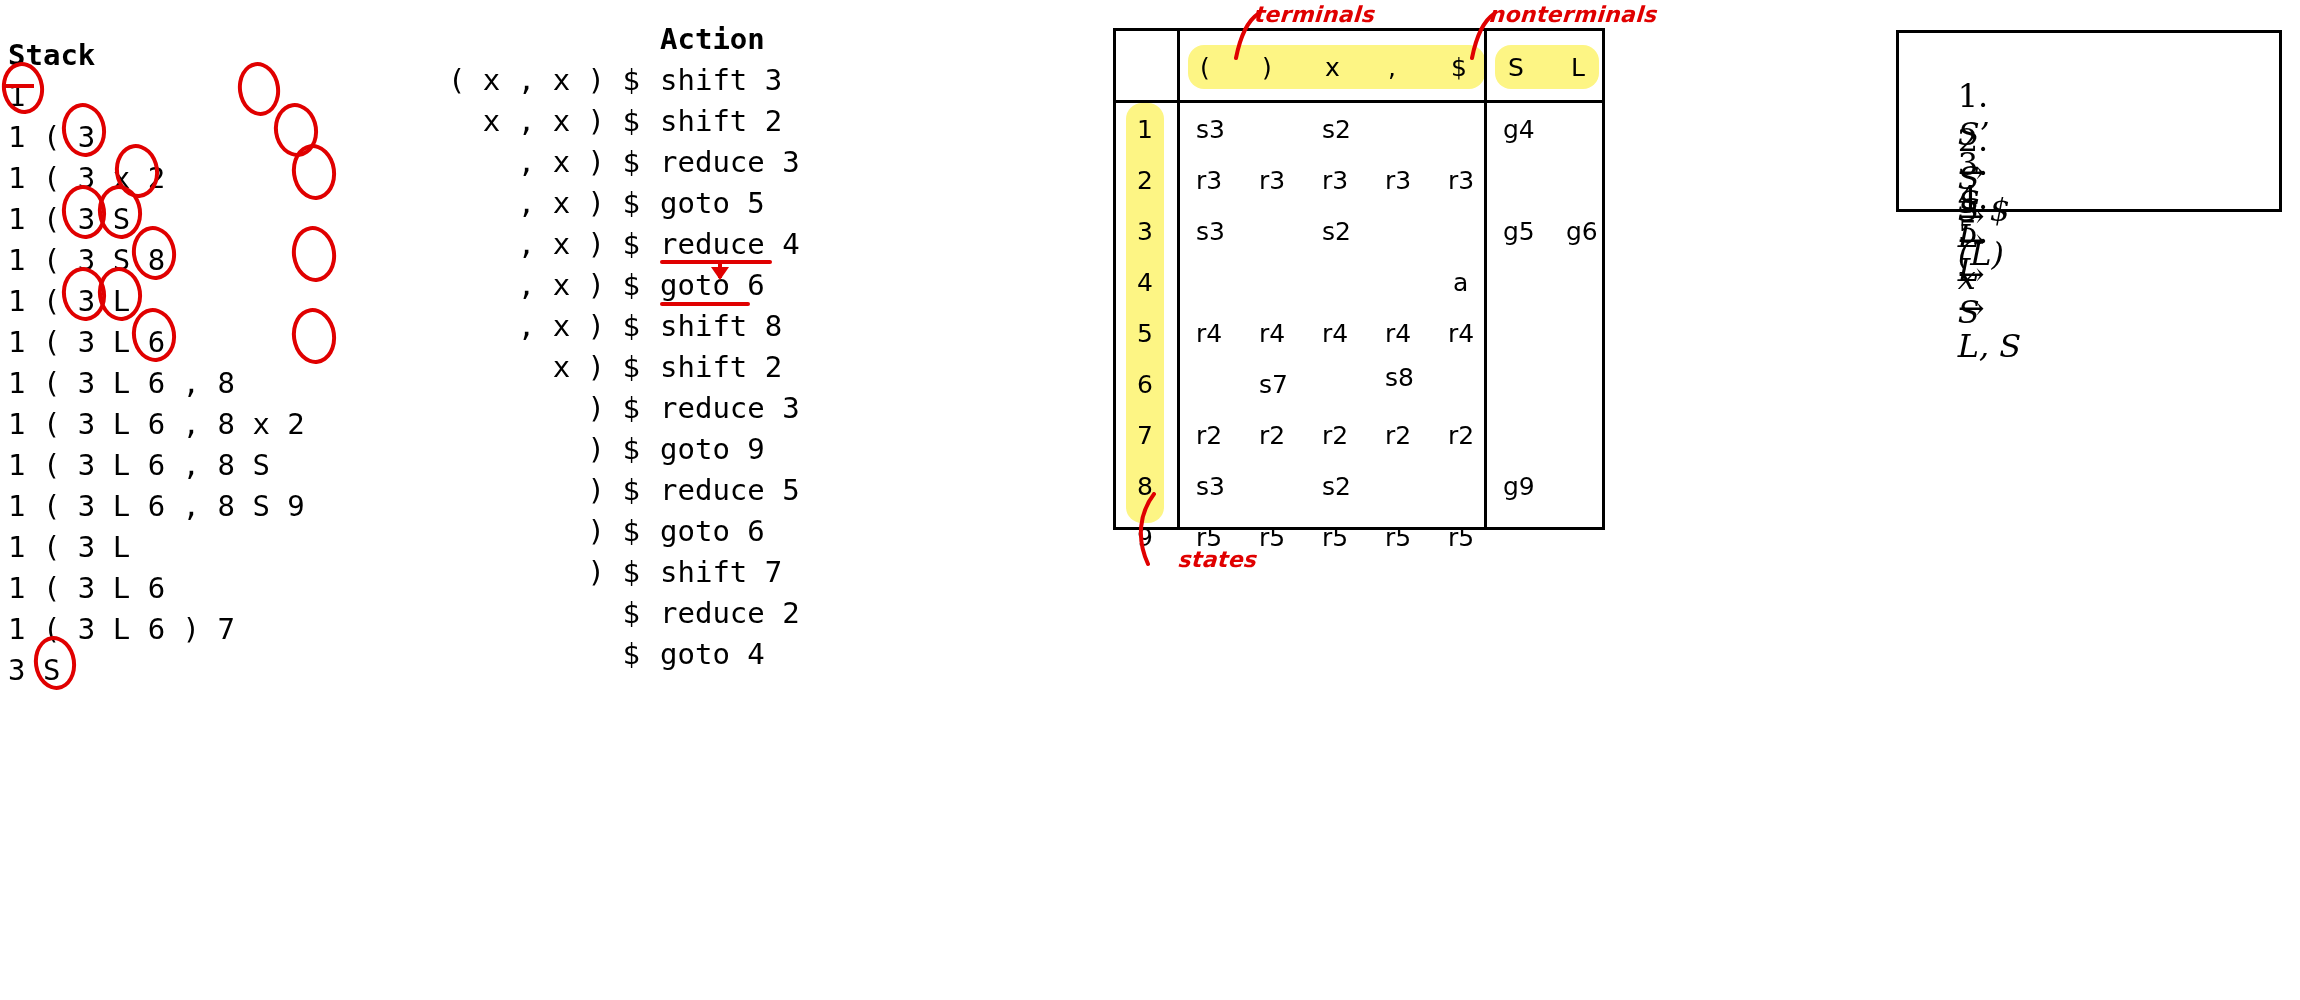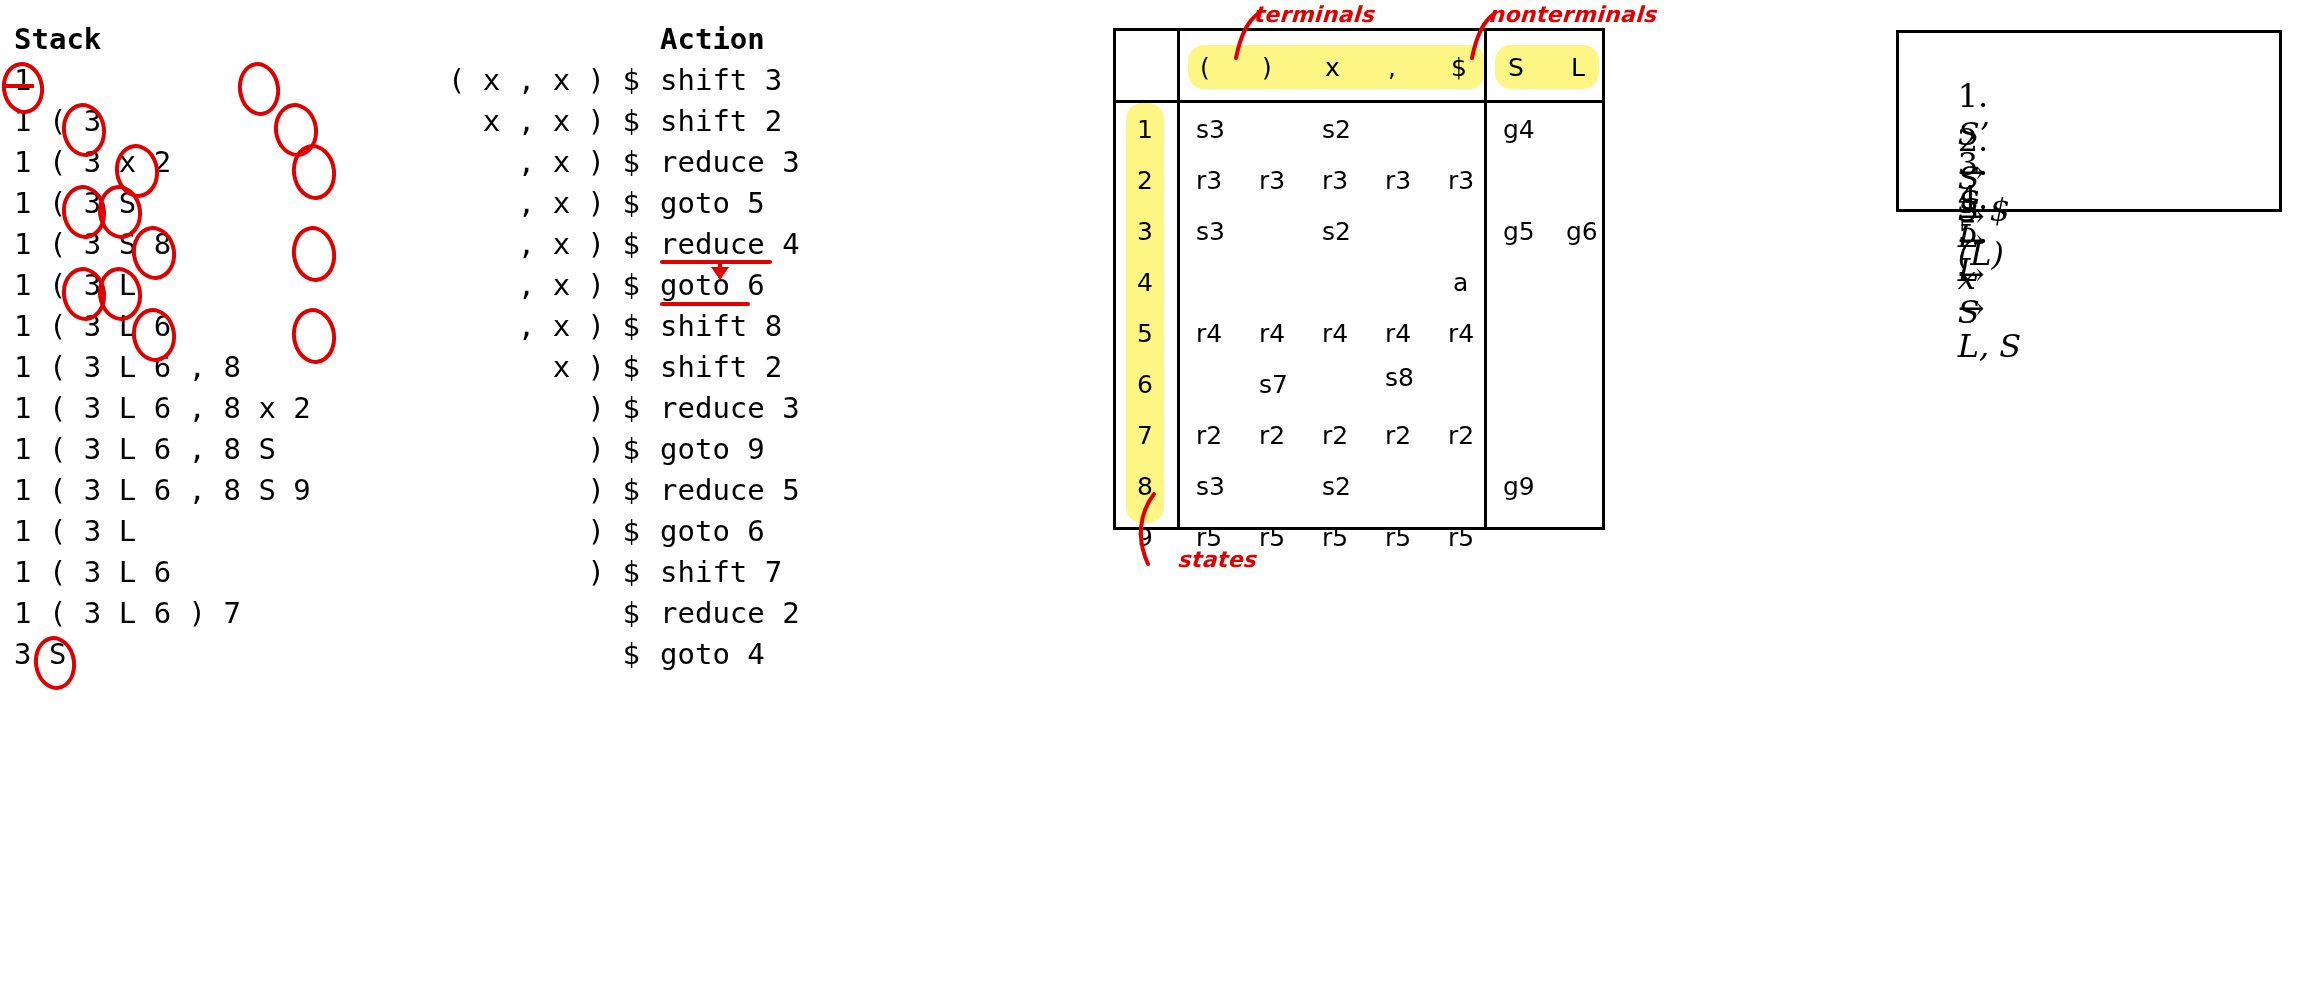--- a/index.html
+++ b/index.html
@@ -8,21 +8,21 @@
     font-family:"DejaVu Sans",sans-serif;
     overflow:hidden;position:relative;
   }
 
   
   #trace{position:absolute;left:0;top:0;width:1080px;height:1000px;}
   .trace-row{position:absolute;left:0;width:1080px;height:41px;
     font-family:"DejaVu Sans Mono","Liberation Mono",monospace;
     font-size:29px;color:#000;white-space:pre;}
   .trace-row.hdr{font-weight:bold;}
-  .cell-stack{position:absolute;left:8px;top:0;white-space:pre;margin-left:6px;}
+  .cell-stack{position:absolute;left:8px;top:16px;white-space:pre;}
   .cell-input{position:absolute;left:0;width:640px;top:0;text-align:right;white-space:pre;}
   .cell-action{position:absolute;left:660px;top:0;white-space:pre;}
 
   
   .pen-ellipse{position:absolute;border:4px solid #e00000;border-radius:50%;
     pointer-events:none;transform:rotate(-8deg);}
   .pen-underline{position:absolute;height:4px;background:#e00000;border-radius:2px;}
   .pen-arrow{position:absolute;width:4px;background:#e00000;}
   .pen-arrow::after{content:"";position:absolute;left:-7px;bottom:-2px;
     border-left:9px solid transparent;border-right:9px solid transparent;

